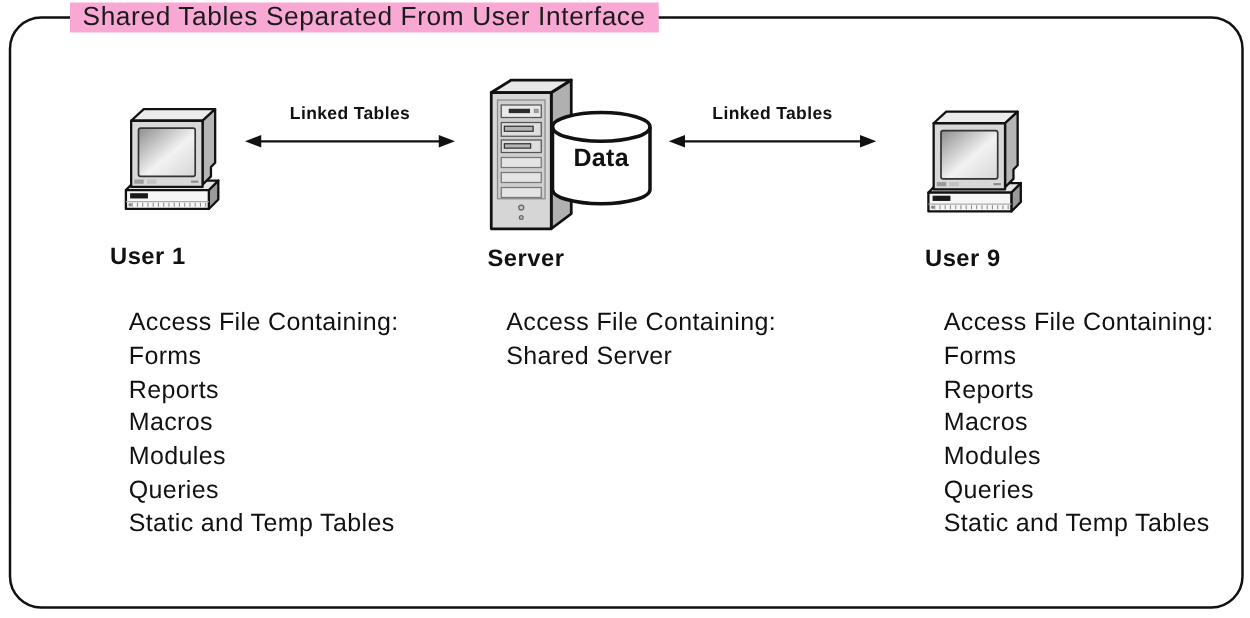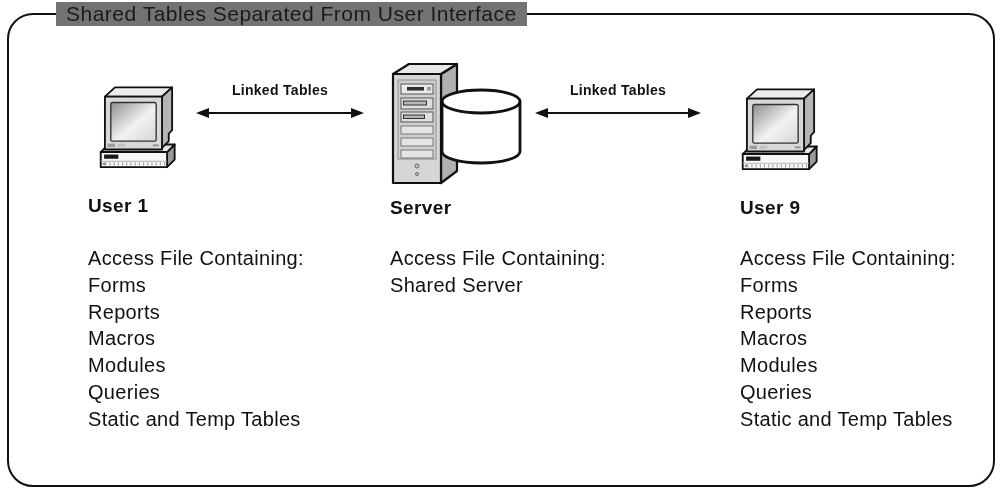--- a/index.html
+++ b/index.html
@@ -6,34 +6,34 @@
   .stage{
     position:relative;width:1000px;height:494px;background:#fff;
     font-family:"Liberation Sans","DejaVu Sans",sans-serif;color:#111;overflow:hidden;
   }
   .frame{
     position:absolute;left:7px;top:13px;width:984px;height:470px;
     border:2.5px solid #111;border-radius:26px;background:transparent;
   }
   .diagram-title{
     position:absolute;left:56px;top:2px;height:24px;line-height:24px;
-    padding:0 10px;background:#737373;font-size:21px;letter-spacing:0.5px;color:#1a1a1a;white-space:nowrap;
+    padding:0 10px;background:#f9a8d4;font-size:21px;letter-spacing:0.5px;color:#1a1a1a;white-space:nowrap;
   }
   .icon{position:absolute;}
   .node-label{
     position:absolute;font-size:19px;font-weight:bold;line-height:20px;
     letter-spacing:0.4px;white-space:nowrap;
   }
   .arrow-label{
     position:absolute;top:82px;font-size:14px;font-weight:bold;text-align:center;
     letter-spacing:0.3px;white-space:nowrap;
   }
   .arrow-svg{position:absolute;top:105px;height:16px;}
   .list{position:absolute;top:245px;font-size:20px;letter-spacing:0.3px;}
-  .list .line{height:26.8px;line-height:26.8px;white-space:nowrap;}
+  .list .line{height:26.8px;line-height:26.8px;white-space:nowrap;margin-left:15px;}
   .cyl-label{
     position:absolute;left:438px;top:116px;width:86px;text-align:center;
     font-size:20px;font-weight:bold;letter-spacing:0.3px;
   }
 </style>
 </head>
 <body>
 
 <div class="stage">
 
@@ -111,20 +111,21 @@
     <rect x="14" y="77" width="32" height="8" fill="#e4e4e4" stroke="#777" stroke-width="1"></rect>
     <rect x="14" y="89" width="32" height="8" fill="#e4e4e4" stroke="#777" stroke-width="1"></rect>
     <circle cx="30" cy="105" r="2" fill="#c4c4c4" stroke="#666" stroke-width="1"></circle>
     <circle cx="30" cy="113" r="1.5" fill="#c4c4c4" stroke="#666" stroke-width="1"></circle>
   </svg>
 
   <svg class="icon" style="left:438px;top:87px;" width="86" height="80" viewBox="0 0 86 80">
     <path d="M4,14.5 a39,11.5 0 0 1 78,0 v50 a39,11.5 0 0 1 -78,0 z" fill="#ffffff" stroke="#111" stroke-width="2.8"></path>
     <path d="M4,14.5 a39,11.5 0 0 0 78,0" fill="none" stroke="#111" stroke-width="2.8"></path>
   </svg>
+  <div class="cyl-label">Data</div>
 
   <div class="arrow-label" style="left:196px;width:168px;">Linked Tables</div>
   <svg class="arrow-svg" style="left:196px;" width="168" height="16" viewBox="0 0 168 16">
     <line x1="11" y1="8" x2="157" y2="8" stroke="#111" stroke-width="1.8"></line>
     <polygon points="0,8 13,3 13,13" fill="#111"></polygon>
     <polygon points="168,8 155,3 155,13" fill="#111"></polygon>
   </svg>
 
   <div class="arrow-label" style="left:535px;width:166px;">Linked Tables</div>
   <svg class="arrow-svg" style="left:535px;" width="166" height="16" viewBox="0 0 166 16">

